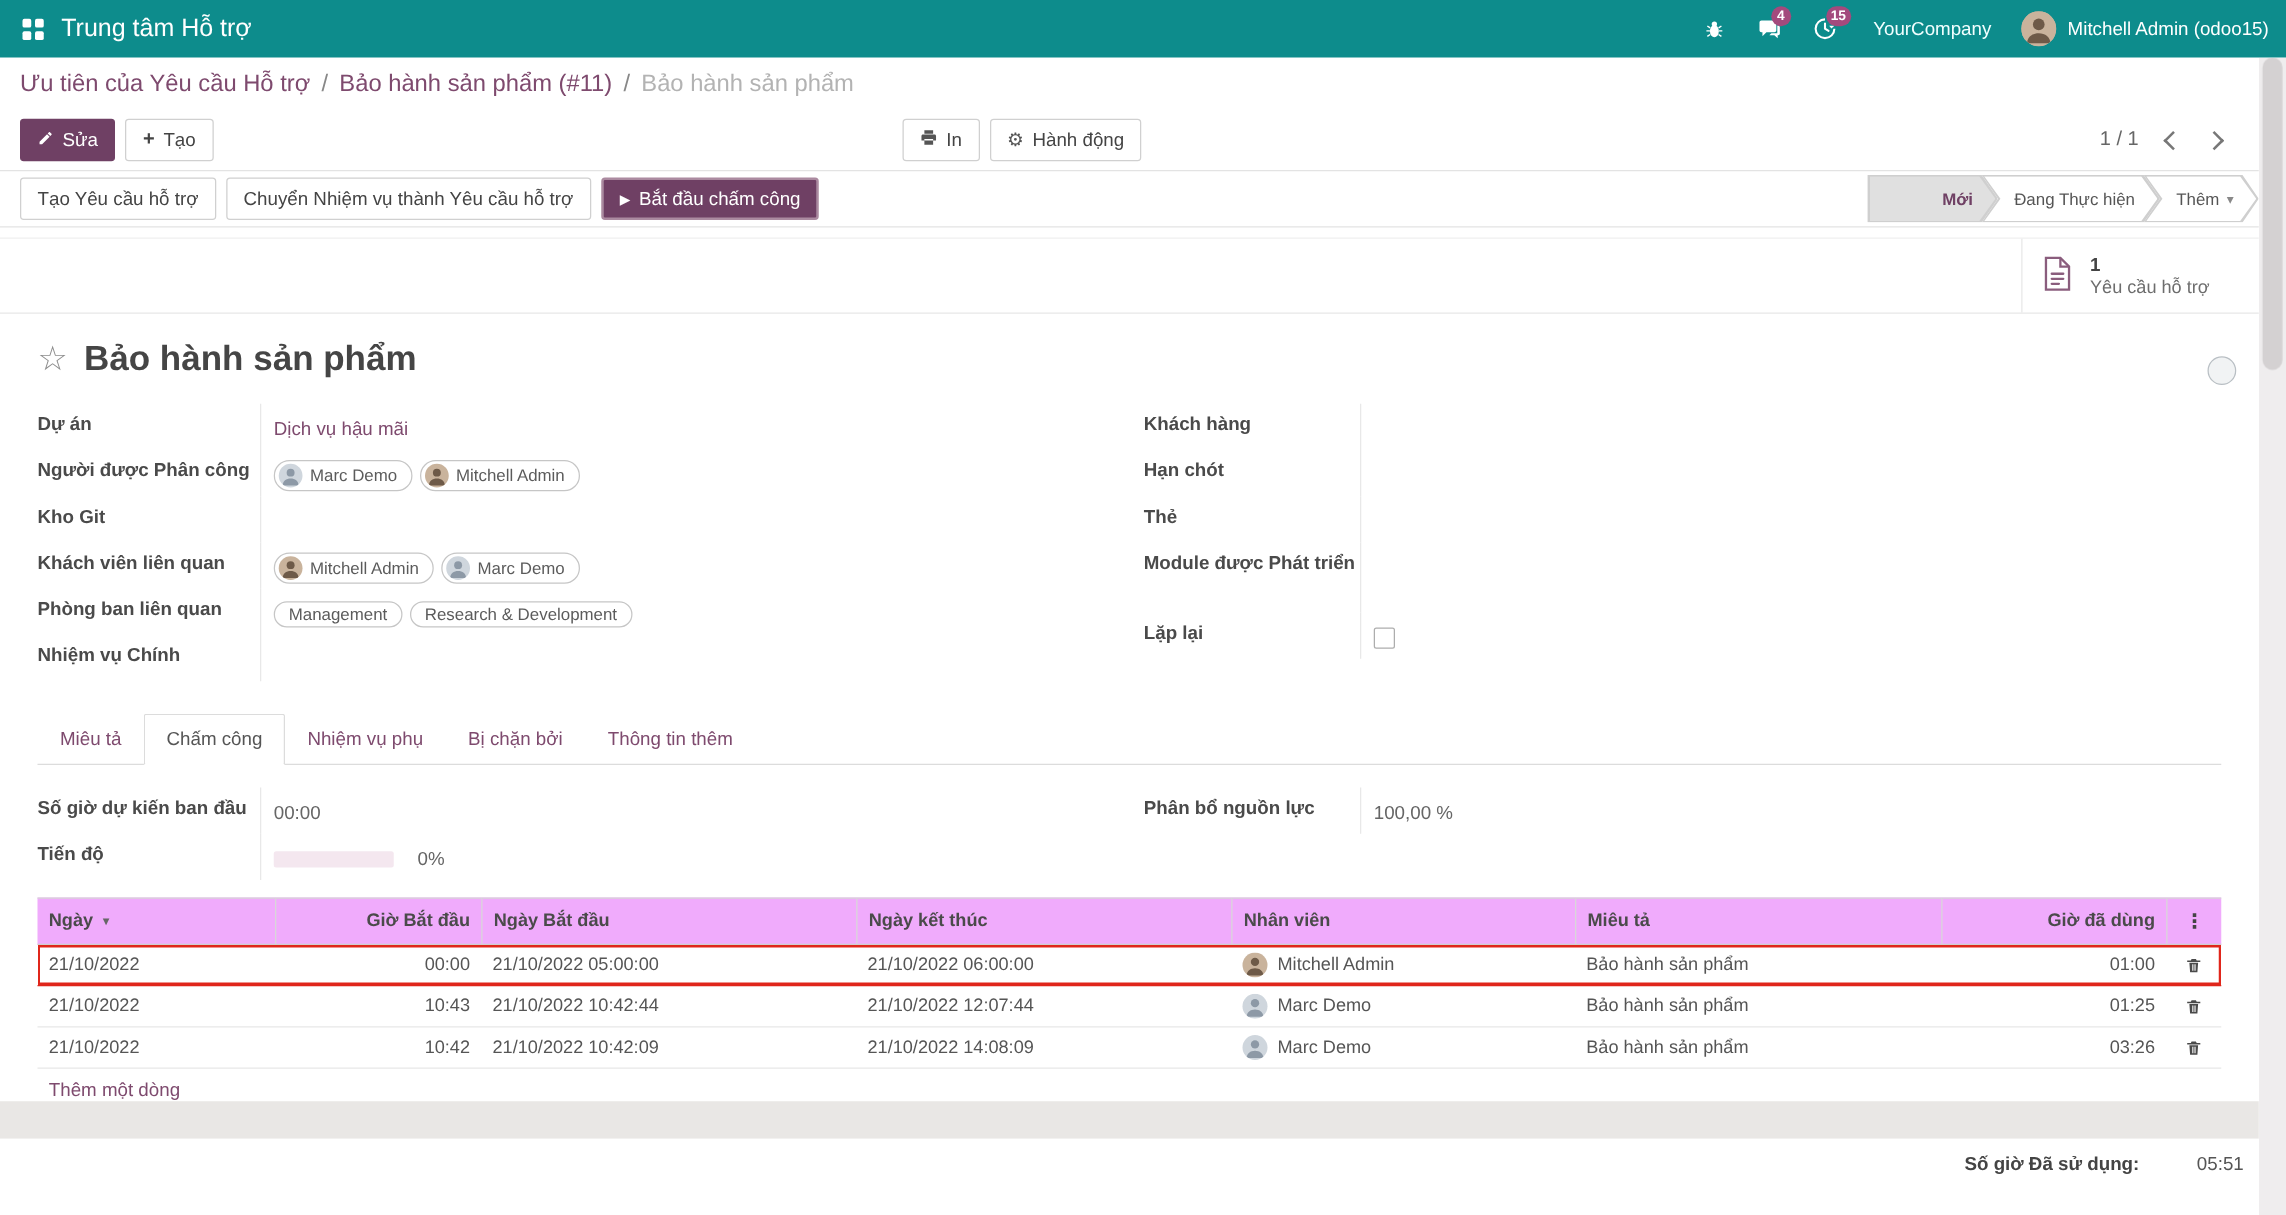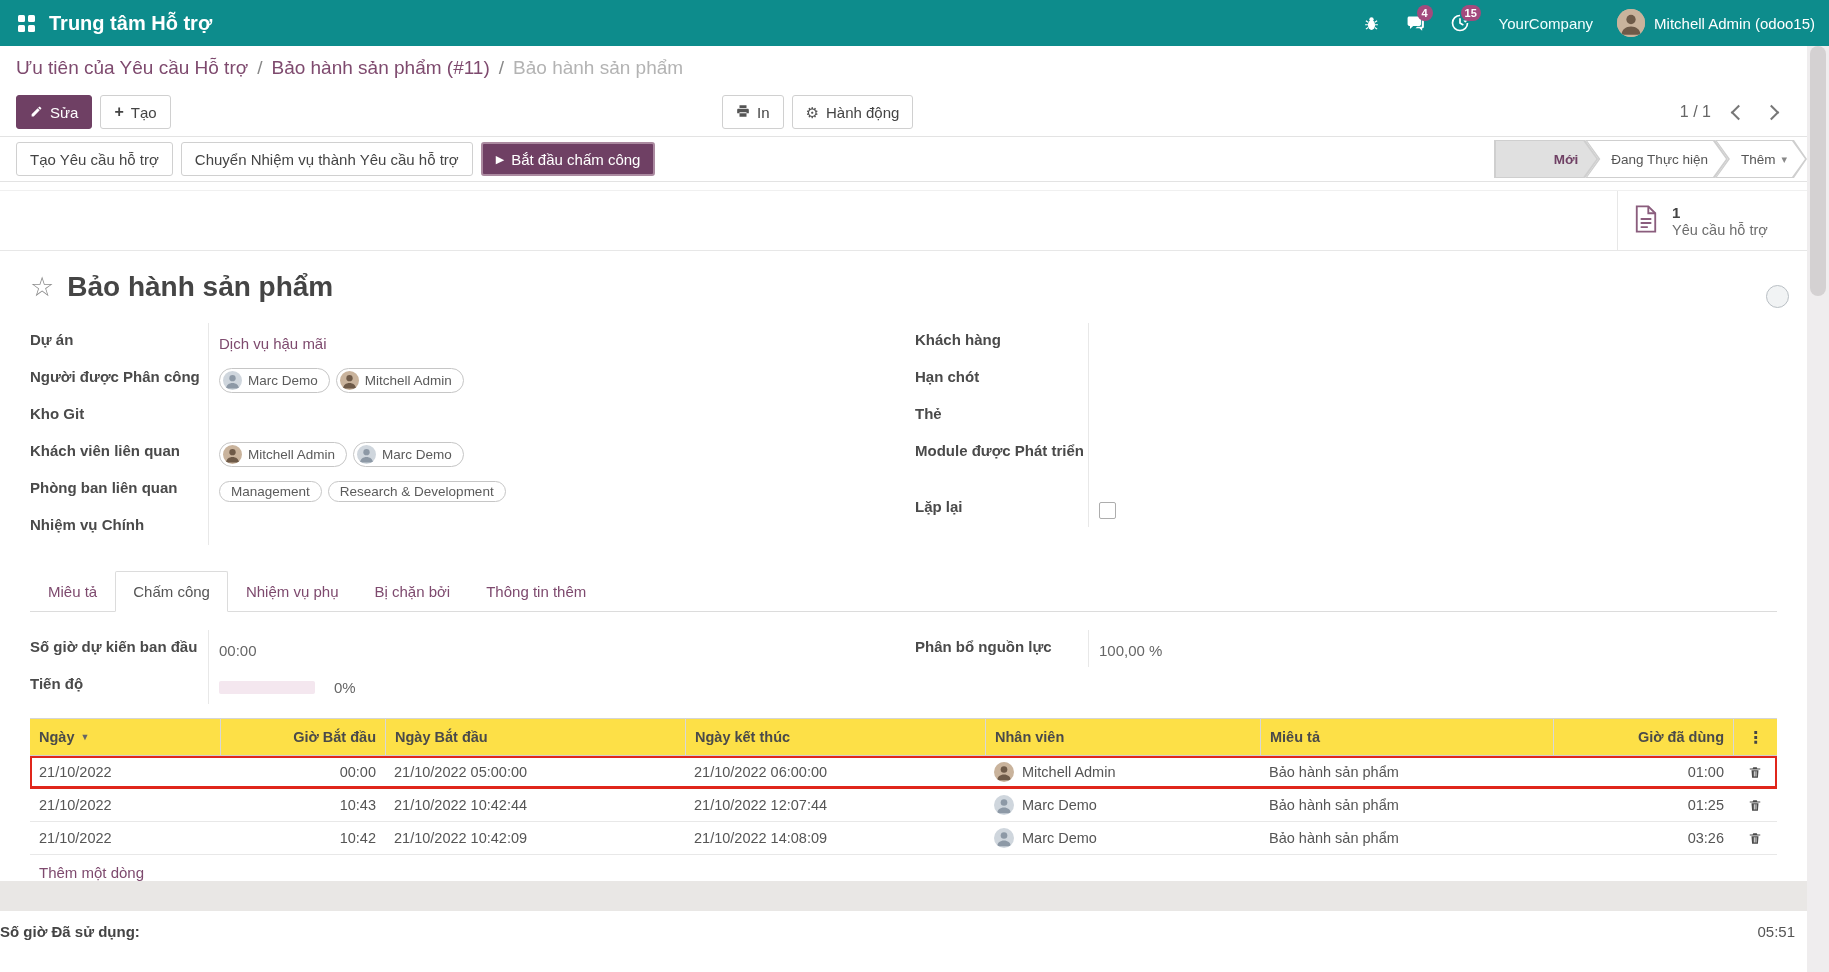--- a/index.html
+++ b/index.html
@@ -3,21 +3,21 @@
 <meta charset="utf-8">
 <style>
   * { margin:0; padding:0; box-sizing:border-box; }
   html,body { width:1829px; height:972px; overflow:hidden; background:#fff;
     font-family:"Liberation Sans","DejaVu Sans",sans-serif; color:#4c4c4c; font-size:15px; }
 
   
   .topnav { height:46px; background:#0d8c8c; display:flex; align-items:center; color:#fff; padding:0 10px 0 12px; }
   .apps-grid { width:17px; height:17px; display:grid; grid-template-columns:7px 7px; grid-template-rows:7px 7px; gap:3px; margin:0 14px 0 6px; cursor:pointer; }
   .apps-grid span { background:#fff; border-radius:1.5px; }
-  .brand { font-size:20px; font-weight:bold; margin-right:36px; white-space:nowrap;text-align:center; }
+  .brand { font-size:20px; font-weight:normal; margin-right:36px; white-space:nowrap;text-align:center; }
   .navmenu { display:flex; gap:8px; }
   .navmenu .item { padding:13px 14px; font-size:15px; color:#eafafa; cursor:pointer; white-space:nowrap; }
   .nav-right { margin-left:auto; display:flex; align-items:center; gap:6px; }
   .nav-ic { position:relative; width:38px; height:46px; display:flex; align-items:center; justify-content:center; cursor:pointer; }
   .nav-ic svg { display:block; }
   .badge { position:absolute; top:5px; left:20px; background:#a34a7d; color:#fff; font-size:11px; line-height:16px; min-width:16px; padding:0 4px; border-radius:9px; text-align:center; font-weight:bold; }
   .company { padding:0 18px 0 14px; font-size:15px; color:#f2ffff; cursor:pointer; white-space:nowrap; }
   .usermenu { display:flex; align-items:center; gap:9px; padding-right:4px; cursor:pointer; white-space:nowrap; }
   .avatar { border-radius:50%; overflow:hidden; background:#c9b39c; flex:0 0 auto; }
   .avatar svg { display:block; width:100%; height:100%; }
@@ -85,39 +85,39 @@
   .tab { padding:11px 17px; font-size:15px; color:#7e4a6e; cursor:pointer; border:1px solid transparent; margin-bottom:-1px; white-space:nowrap; }
   .tab.active { color:#555; background:#fff; border-color:#dcdcdc #dcdcdc #fff #dcdcdc; border-radius:2px 2px 0 0; }
 
   .tabpane { padding:18px 30px 0 30px; display:flex; }
   .progress-outer { width:96px; height:13px; background:#f4e7ef; border-radius:2px; margin-right:13px; }
   .fval.plain { color:#666; }
 
   
   .o-list { margin:14px 30px 0 30px; }
   .trow { display:flex; align-items:center; }
-  .thead { background:#fde047; border-top:1px solid #d5d5d5; border-bottom:1px solid #cfcfcf; height:38px; font-weight:bold; color:#4a4a4a; font-size:14.5px; }
+  .thead { background:#f0abfc; border-top:1px solid #d5d5d5; border-bottom:1px solid #cfcfcf; height:38px; font-weight:bold; color:#4a4a4a; font-size:14.5px; }
   .thead .tc { height:100%; display:flex; align-items:center; border-left:1px solid #d8d8d8; }
   .thead .tc:first-child { border-left:none; }
   .tc { padding:0 9px; overflow:hidden; white-space:nowrap; }
   .c1{width:190px;} .c2{width:165px; justify-content:flex-end; text-align:right;}
   .c3{width:300px;} .c4{width:300px;} .c5{width:275px;} .c6{flex:1;}
   .c7{width:180px; justify-content:flex-end; text-align:right;} .c8{width:44px; display:flex; justify-content:center;}
   .tbody .trow { height:33px; border-bottom:1px solid #e8e8e8; font-size:14.5px; color:#555; cursor:pointer; }
   .tbody .tc { display:flex; align-items:center; }
   .tbody .trow.highlight { box-shadow:inset 0 0 0 2px #e0261b; border-bottom-color:#e0261b; }
   .emp { display:flex; align-items:center; gap:8px; }
   .sorticon { font-size:9px; color:#666; margin-left:6px; }
   .dots { font-size:16px; color:#444; font-weight:bold; cursor:pointer; }
   .trash { color:#4a4a4a; cursor:pointer; display:flex; }
   .add-line { padding:9px 0 0 9px; color:#7e4a6e; font-size:15px; cursor:pointer; }
 
   
   .gray-band { height:30px; background:#e9e7e5; }
-  .doc-footer { height:40px; background:#fff; display:flex; align-items:center; justify-content:space-between; padding-right:12px; gap:46px; }
+  .doc-footer { height:40px; background:#fff; display:flex; align-items:center; justify-content:flex-end; padding-right:12px; gap:46px; }
   .doc-footer .tl { font-weight:bold; color:#444; font-size:15px; }
   .doc-footer .tv { color:#555; font-size:15px; }
 
   .scrollstrip { position:fixed; top:46px; right:0; width:22px; height:926px; background:#efedee; }
   .scrollthumb { position:absolute; top:0; left:3px; width:16px; height:250px; background:#d4d1d2; border-radius:8px; }
 
   .ic-gear { font-size:15px; color:#555; line-height:1; }
   .play { font-size:11px; }
 </style>
 </head>

